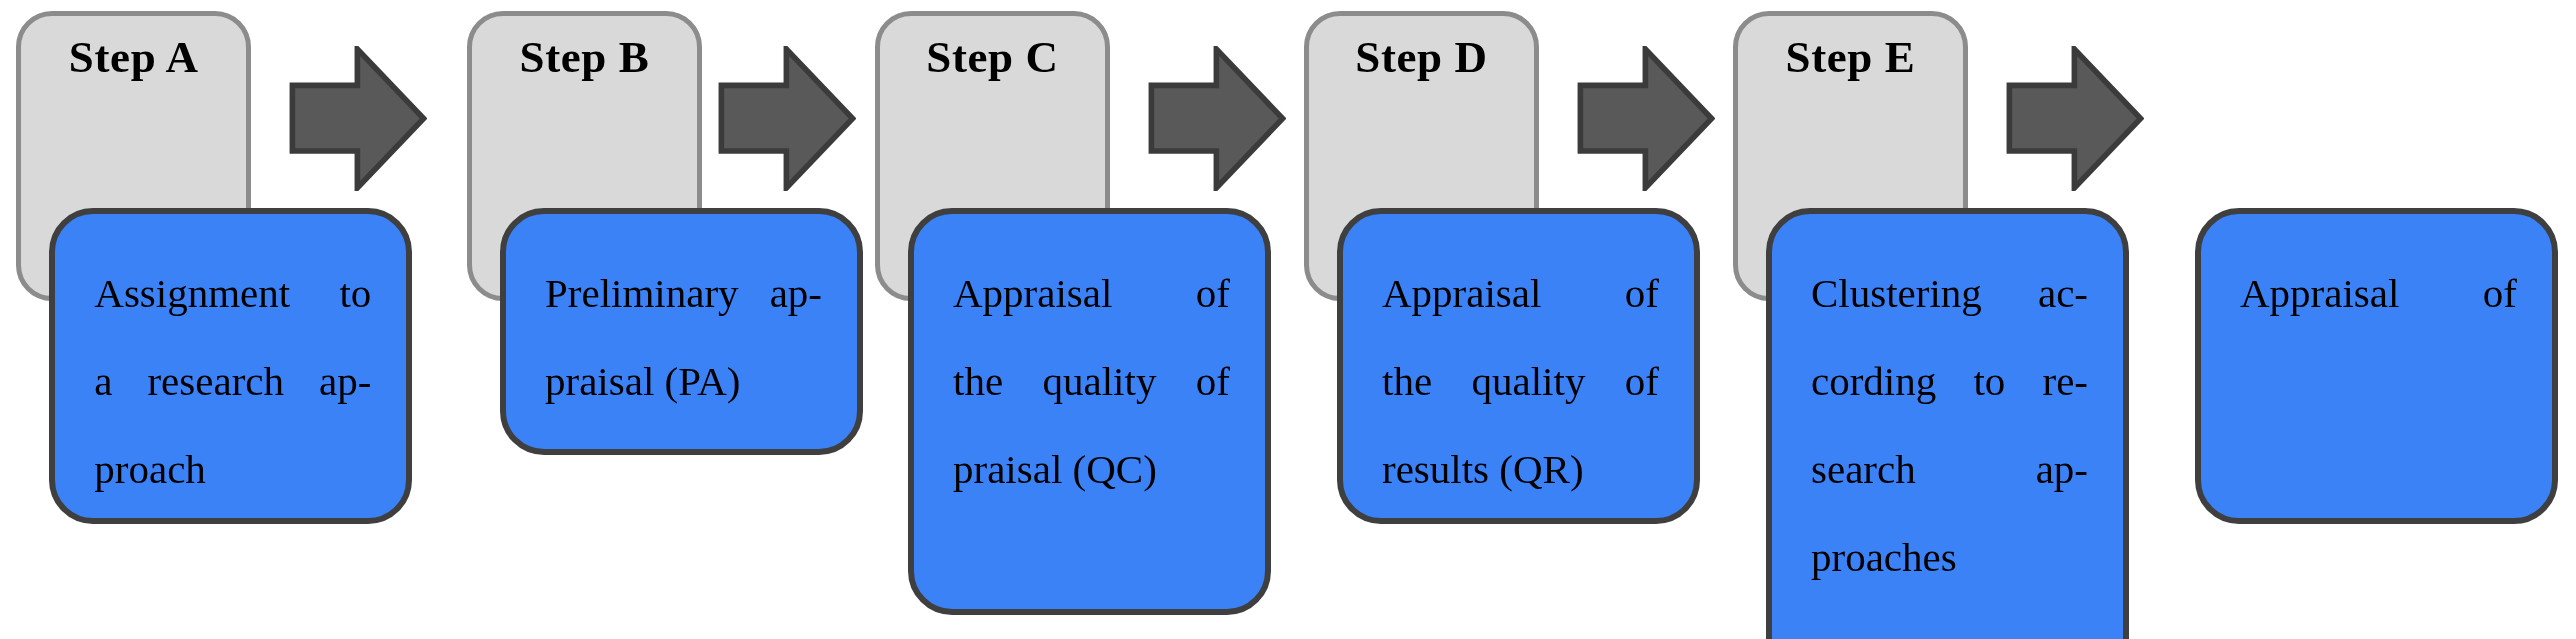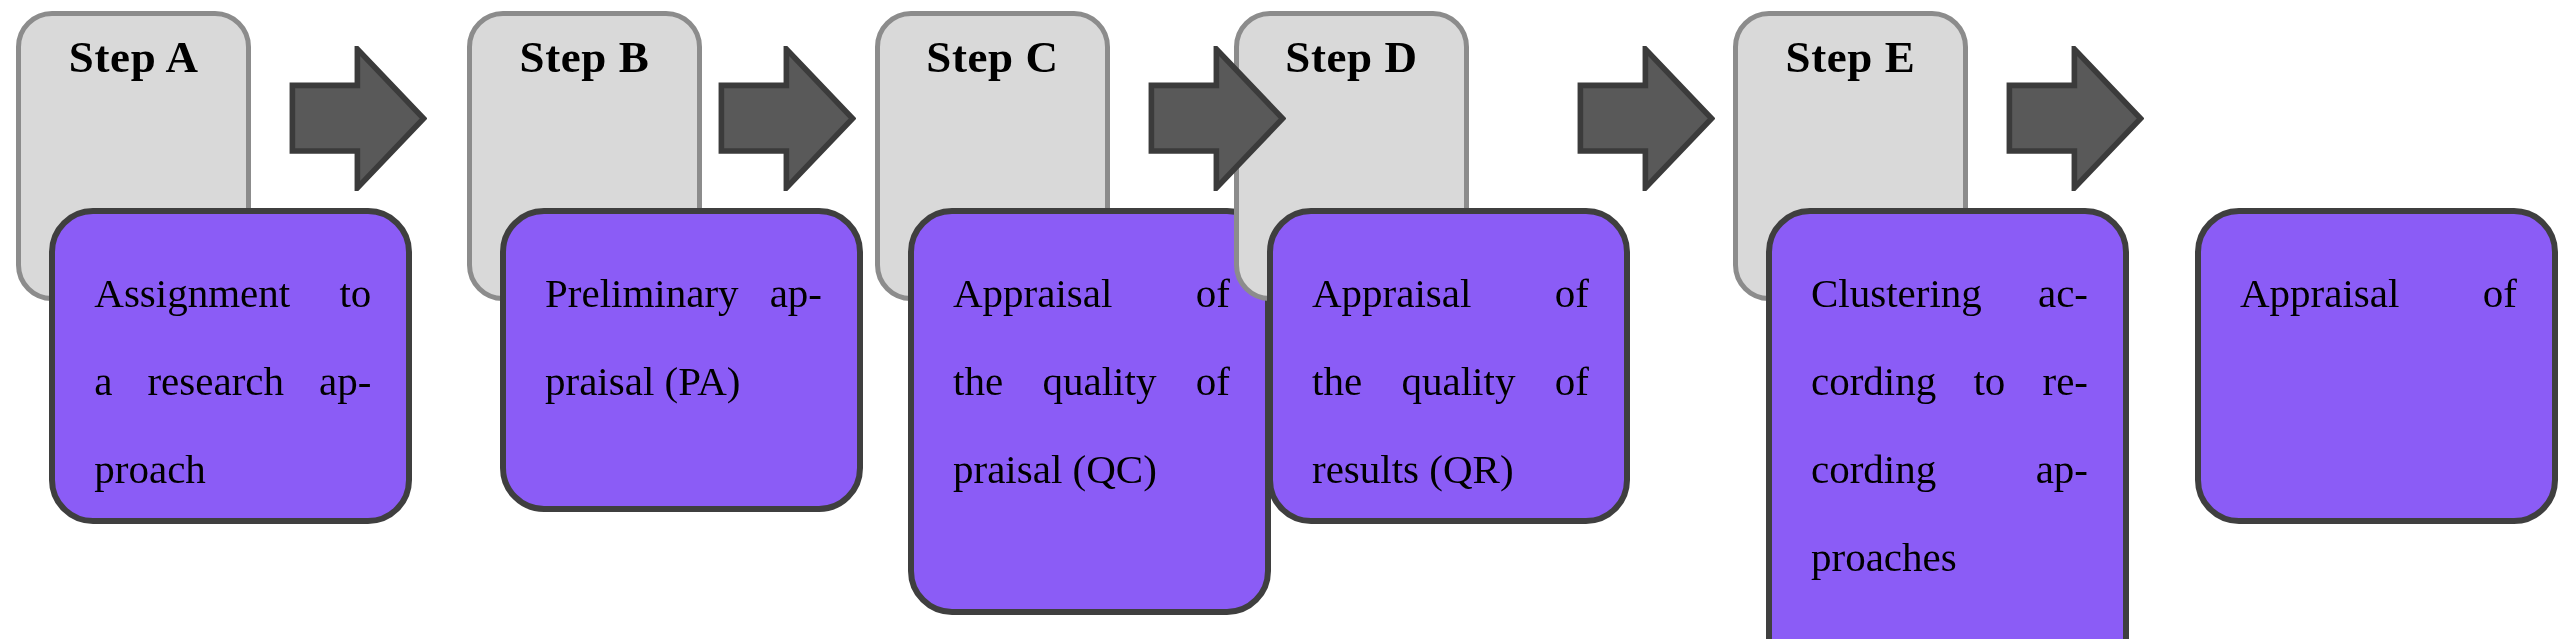--- a/index.html
+++ b/index.html
@@ -39,21 +39,21 @@
     letter-spacing: 0.6px;
     white-space: nowrap;
   }
 
   
   .whitebox {
     position: absolute;
     left: 33px; top: 208px;
     width: 363px;
     box-sizing: border-box;
-    background: #8b5cf6;
+    background: #3b82f6;
     border: 6.9px solid #3f3f3f;
     border-radius: 44px;
     padding: 35px 35px 0 39px;
   }
   .wline {
     font-size: 41px;
     line-height: 88px;
     color: #000000;
     text-align: justify;
     text-align-last: justify;
@@ -83,56 +83,56 @@
       <div class="wline">Assignment to</div>
       <div class="wline">a research ap-</div>
       <div class="wline last">proach</div>
     </div>
   </div>
 
   <div class="step" style="left:467px">
     <div class="graybox">
       <span class="steplabel">Step B</span>
     </div>
-    <div class="whitebox" style="height:304px">
+    <div class="whitebox" style="height:247px">
       <div class="wline">Preliminary ap-</div>
       <div class="wline last">praisal (PA)</div>
     </div>
   </div>
 
   <div class="step" style="left:875px">
     <div class="graybox">
       <span class="steplabel">Step C</span>
     </div>
     <div class="whitebox" style="height:407px">
       <div class="wline">Appraisal of</div>
       <div class="wline">the quality of</div>
       <div class="wline last">praisal (QC)</div>
     </div>
   </div>
 
-  <div class="step" style="left:1234px">
+  <div class="step" style="left:1304px">
     <div class="graybox">
       <span class="steplabel">Step D</span>
     </div>
     <div class="whitebox" style="height:316px">
       <div class="wline">Appraisal of</div>
       <div class="wline">the quality of</div>
       <div class="wline last">results (QR)</div>
     </div>
   </div>
 
   <div class="step" style="left:1733px">
     <div class="graybox">
       <span class="steplabel">Step E</span>
     </div>
     <div class="whitebox" style="height:509px">
       <div class="wline">Clustering ac-</div>
       <div class="wline">cording to re-</div>
-      <div class="wline">cording ap-</div>
+      <div class="wline">search ap-</div>
       <div class="wline last">proaches</div>
     </div>
   </div>
 
   <div class="step" style="left:2162px">
     <div class="whitebox" style="height:316px">
       <div class="wline">Appraisal of</div>
     </div>
   </div>
 

